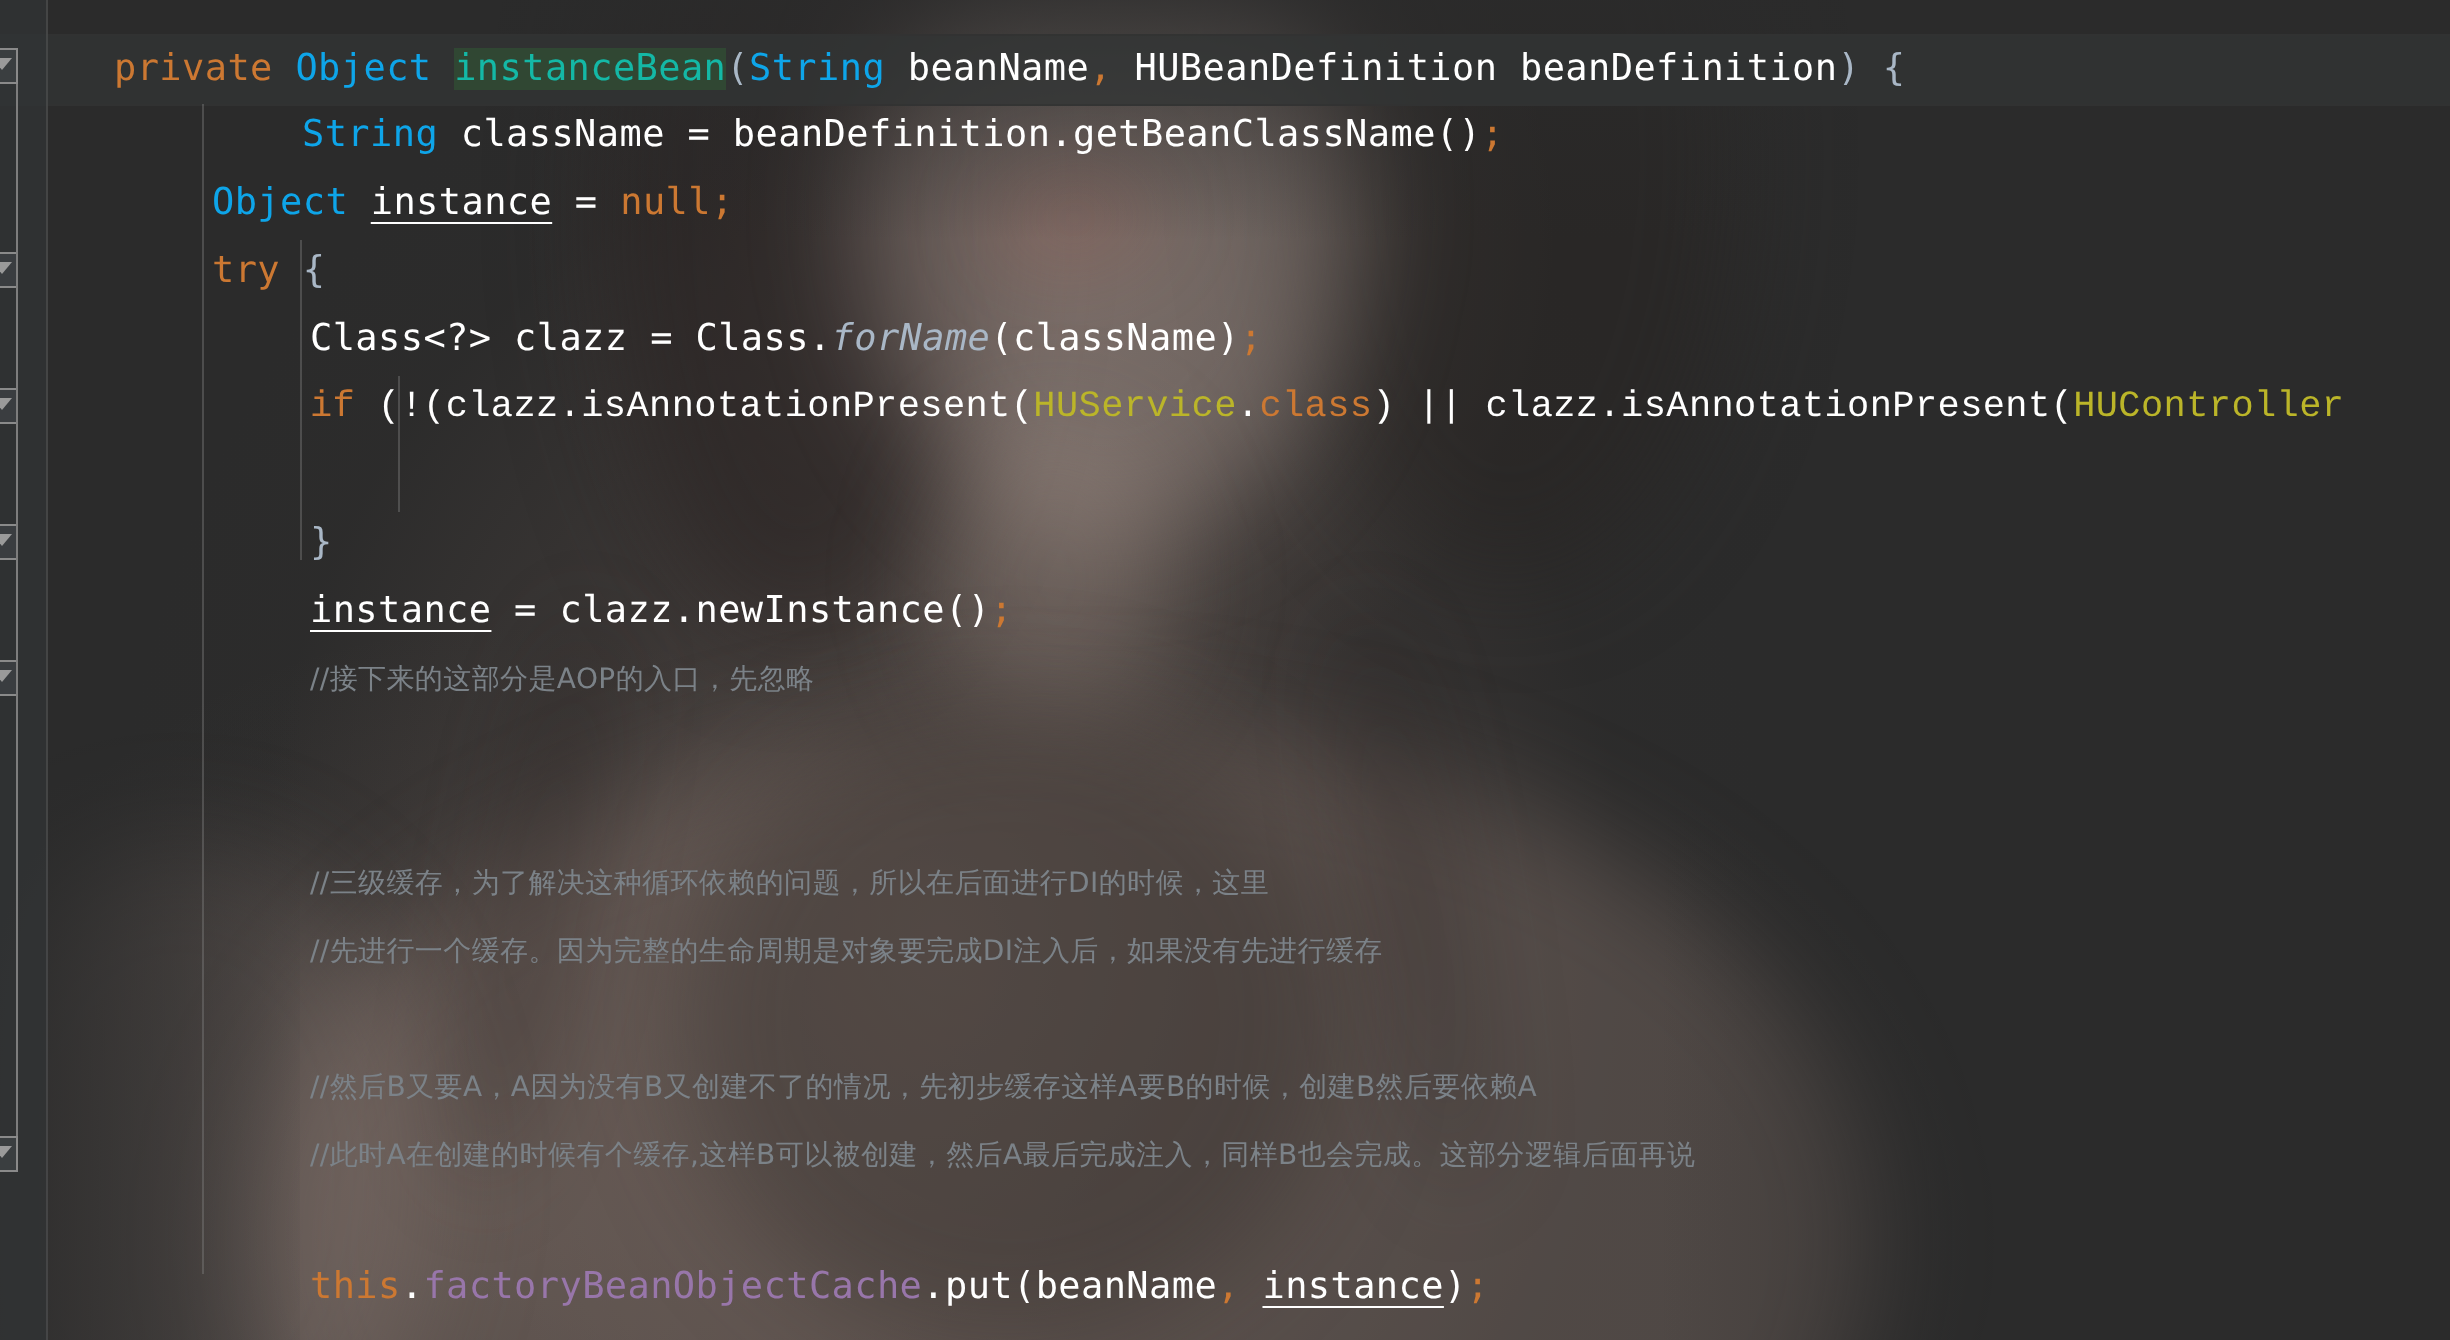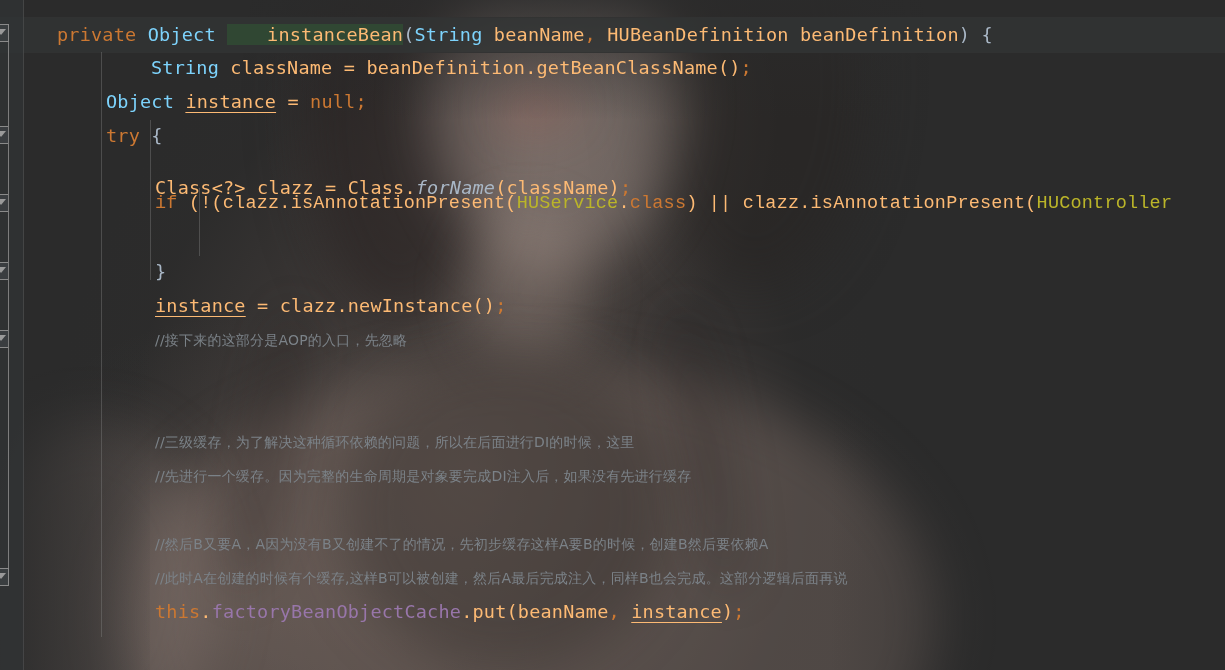--- a/index.html
+++ b/index.html
@@ -113,23 +113,23 @@
     border-bottom: 1px solid rgba(50,50,50,0.7);
   }
   .indent-guide {
     position: absolute;
     width: 1px;
     background: rgba(130,130,130,0.40);
   }
 
   
   .kw   { color: #cc7832; }
-  .type { color: #7dd3fc; }
-  .ident{ color: #fdba74; }
-  .mname{ color: #fdba74; padding-left: 40px; }
+  .type { color: #0ea5e9; }
+  .ident{ color: #ffffff; }
+  .mname{ color: #14b8a6; }
   .field{ color: #9876aa; }
   .anno { color: #bbb529; }
   .punc { color: #a9b7c6; }
   .semi { color: #cc7832; }
   .cmt  { color: #7b8288; }
   .stat { color: #a9b7c6; font-style: italic; }
   .hl-green { background: rgba(50,89,53,0.55); }
   .u { text-decoration: underline; text-underline-offset: 4px; }
   .cjk { font-family: "DejaVu Sans", "Liberation Sans", sans-serif; font-size: 14px; }
 </style>
@@ -153,32 +153,32 @@
     <div class="bg-darkright"></div>
     <div class="bg-darktop"></div>
     <div class="bg-darkleft"></div>
   </div>
 
   <div class="editor" id="editor">
       <div class="line caret-line" style="top: 17px;"><span class="txt" style="left: 57px;"><span class="kw">private</span><span class="punc"> </span><span class="type">Object</span><span class="punc"> </span><span class="mname hl-green">instanceBean</span><span class="punc">(</span><span class="type">String</span><span class="ident"> beanName</span><span class="semi">,</span><span class="ident"> HUBeanDefinition beanDefinition</span><span class="punc">) {</span></span></div>
       <div class="line" style="top: 51px; margin-left: 45px;"><span class="txt" style="left: 106px;"><span class="type">String</span><span class="ident"> className = beanDefinition.getBeanClassName()</span><span class="semi">;</span></span></div>
       <div class="line" style="top: 85px;"><span class="txt" style="left: 106px;"><span class="type">Object</span><span class="punc"> </span><span class="ident u">instance</span><span class="ident"> = </span><span class="kw">null</span><span class="semi">;</span></span></div>
       <div class="line" style="top: 119px;"><span class="txt" style="left: 106px;"><span class="kw">try</span><span class="punc"> {</span></span></div>
-      <div class="line" style="top: 171px; text-align: right;"><span class="txt" style="left: 155px;"><span class="ident">Class&lt;?&gt; clazz = Class.</span><span class="stat">forName</span><span class="ident">(className)</span><span class="semi">;</span></span></div>
+      <div class="line" style="top: 153px; text-align: right;"><span class="txt" style="left: 155px;"><span class="ident">Class&lt;?&gt; clazz = Class.</span><span class="stat">forName</span><span class="ident">(className)</span><span class="semi">;</span></span></div>
       <div class="line" style="top: 187px;"><span class="txt" style="left: 155px; font-family: Liberation Mono, monospace;"><span class="kw">if</span><span class="ident"> (!(clazz.isAnnotationPresent(</span><span class="anno">HUService</span><span class="ident">.</span><span class="kw">class</span><span class="ident">) || clazz.isAnnotationPresent(</span><span class="anno">HUController</span></span></div>
       <div class="line" style="top: 255px;"><span class="txt" style="left: 155px;"><span class="punc">}</span></span></div>
       <div class="line" style="top: 289px;"><span class="txt" style="left: 155px;"><span class="ident u">instance</span><span class="ident"> = clazz.newInstance()</span><span class="semi">;</span></span></div>
       <div class="line" style="top: 323px;"><span class="txt cjk" style="left: 155px;"><span class="cmt">//接下来的这部分是AOP的入口，先忽略</span></span></div>
       <div class="line" style="top: 357px;"><span class="txt" style="left: 57px;"></span></div>
       <div class="line" style="top: 391px;"><span class="txt" style="left: 57px;"></span></div>
       <div class="line" style="top: 425px;"><span class="txt cjk" style="left: 155px;"><span class="cmt">//三级缓存，为了解决这种循环依赖的问题，所以在后面进行DI的时候，这里</span></span></div>
       <div class="line" style="top: 459px;"><span class="txt cjk" style="left: 155px;"><span class="cmt">//先进行一个缓存。因为完整的生命周期是对象要完成DI注入后，如果没有先进行缓存</span></span></div>
       <div class="line" style="top: 527px; text-align: right;"><span class="txt cjk" style="left: 155px;"><span class="cmt">//然后B又要A，A因为没有B又创建不了的情况，先初步缓存这样A要B的时候，创建B然后要依赖A</span></span></div>
       <div class="line" style="top: 561px;"><span class="txt cjk" style="left: 155px;"><span class="cmt">//此时A在创建的时候有个缓存,这样B可以被创建，然后A最后完成注入，同样B也会完成。这部分逻辑后面再说</span></span></div>
-      <div class="line" style="top: 595px;"><span class="txt" style="left: 155px;"><span class="kw">this</span><span class="ident">.</span><span class="field">factoryBeanObjectCache</span><span class="ident">.put(beanName</span><span class="semi">,</span><span class="punc"> </span><span class="ident u">instance</span><span class="ident">)</span><span class="semi">;</span></span></div>
+      <div class="line" style="top: 595px;"><span class="txt" style="left: 155px; margin-top: 32px;"><span class="kw">this</span><span class="ident">.</span><span class="field">factoryBeanObjectCache</span><span class="ident">.put(beanName</span><span class="semi">,</span><span class="punc"> </span><span class="ident u">instance</span><span class="ident">)</span><span class="semi">;</span></span></div>
       <div class="indent-guide" style="left: 101px; top: 52px; height: 585px;"></div>
       <div class="indent-guide" style="left: 150px; top: 120px; height: 160px;"></div>
       <div class="indent-guide" style="left: 199px; top: 188px; height: 68px;"></div>
     </div>
 
   <div class="gutter">
     <div id="folds">
         <div class="fold" style="top: 24px;">
           <div class="tri"></div>
         </div>

